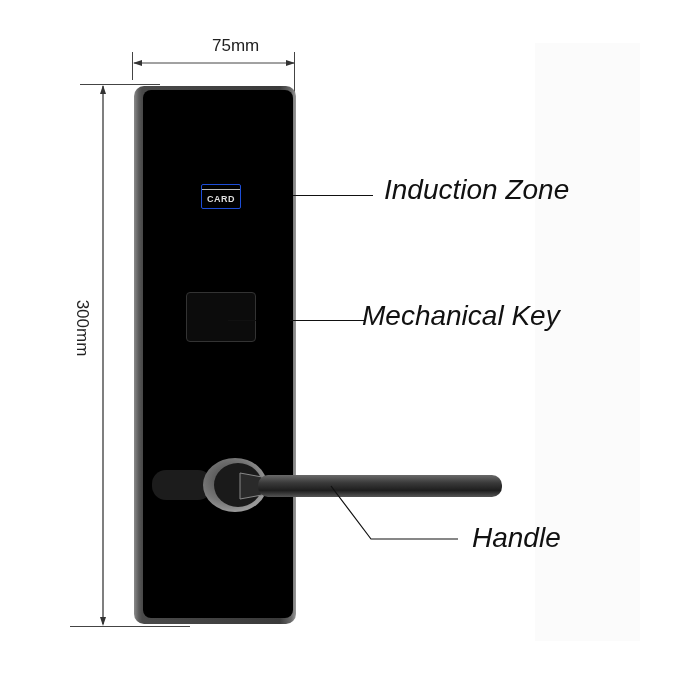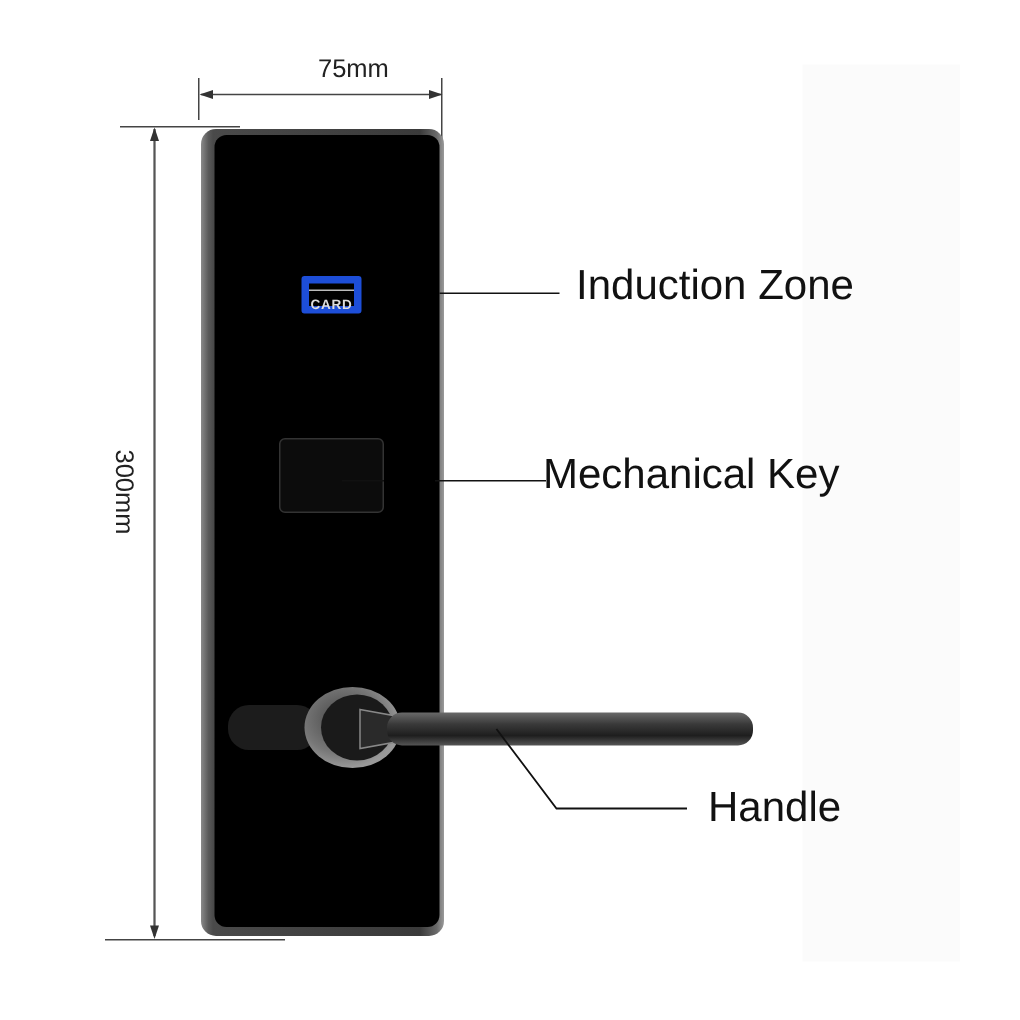--- a/index.html
+++ b/index.html
@@ -3,26 +3,26 @@
 <meta charset="utf-8">
 <style>
   html, body { margin: 0; padding: 0; background: #ffffff; }
   body { width: 680px; height: 680px; position: relative; overflow: hidden;
          font-family: "Liberation Sans", "DejaVu Sans", sans-serif; }
   .abs { position: absolute; }
   .bg-panel { left: 535px; top: 43px; width: 105px; height: 598px; background: #fbfbfb; }
   .plate { left: 134px; top: 86px; width: 162px; height: 538px; border-radius: 10px;
            background: linear-gradient(90deg, #8a8a8a 0%, #5a5a5a 3%, #4a4a4a 5%, #3a3a3a 90%, #6a6a6a 97%, #9a9a9a 100%); }
   .plate-inner { left: 143px; top: 90px; width: 150px; height: 528px; border-radius: 8px; background: #000; }
-  .card-icon { left: 201px; top: 184px; width: 40px; height: 25px; border: 5px solid #1d4ed8; border-radius: 2px; box-sizing: border-box; }
+  .card-icon { left: 201px; top: 184px; width: 40px; height: 25px; border: 1px solid #1d4ed8; border-radius: 2px; box-sizing: border-box; }
   .card-icon .stripe { position: absolute; left: 0; right: 0; top: 4px; height: 1px; background: #bbb; }
   .card-icon .txt { position: absolute; left: 0; right: 0; top: 9px; text-align: center; color: #ddd; font-size: 9px; font-weight: bold; letter-spacing: 0.5px; }
   .keyhole { left: 186px; top: 292px; width: 70px; height: 50px; border: 1px solid #333; border-radius: 4px; background: #0c0c0c; box-sizing: border-box; }
   .dim-line { background: #444; }
-  .label { color: #111; font-size: 28px; white-space: nowrap; }
+  .label { color: #111; font-size: 28px; white-space: nowrap; font-style: italic; }
   .dim-text { color: #222; font-size: 17px; white-space: nowrap; }
   .leader { background: #111; height: 2px; }
 </style>
 </head>
 <body>
 
 <div class="abs bg-panel"></div>
 
 <div>
   <div class="abs dim-text" style="left:180px; top:36px;margin-left:32px;">75mm</div>

